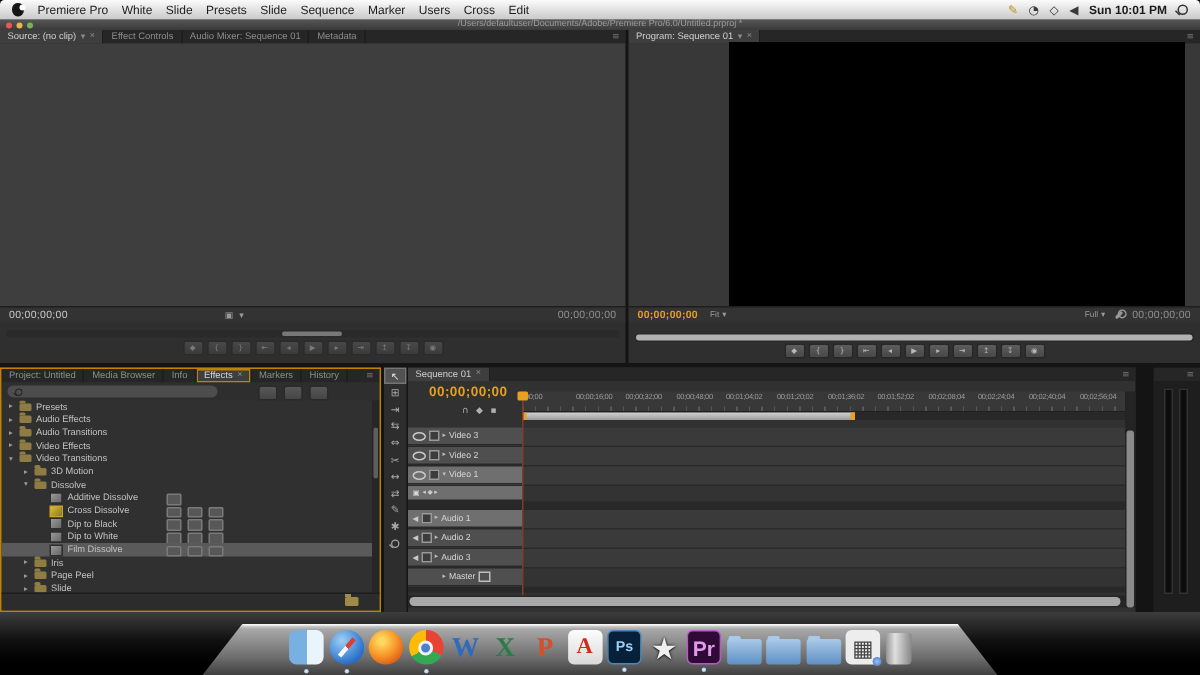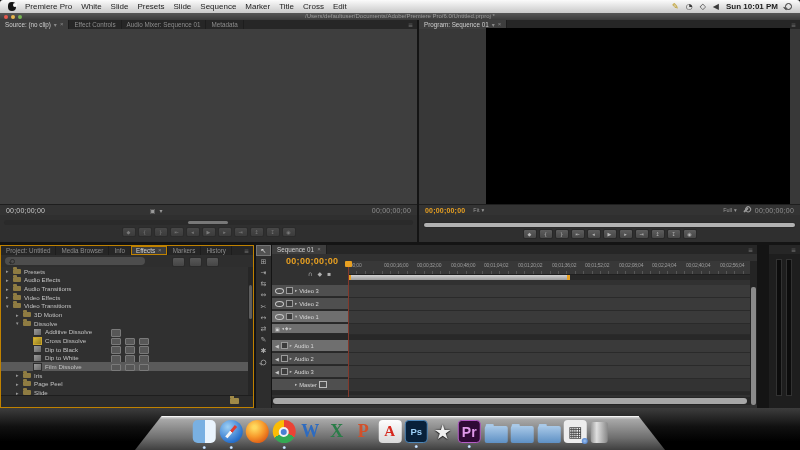--- a/index.html
+++ b/index.html
@@ -172,21 +172,21 @@
   <div class="menubar">
     <div class="mb-left">
       <span class="apple"></span>
       <span class="mb-app">Premiere Pro</span>
       <span>White</span>
       <span>Slide</span>
       <span>Presets</span>
       <span>Slide</span>
       <span>Sequence</span>
       <span>Marker</span>
-      <span>Title</span>
+      <span>Users</span>
       <span>Cross</span>
       <span>Edit</span>
     </div>
     <div class="mb-right">
       <span class="mb-ico pencil g">✎</span>
       <span class="mb-ico g">◔</span>
       <span class="mb-ico g">◇</span>
       <span class="mb-ico g">◀</span>
       <span class="mb-clock">Sun 10:01 PM</span>
       <span class="mag"></span>

